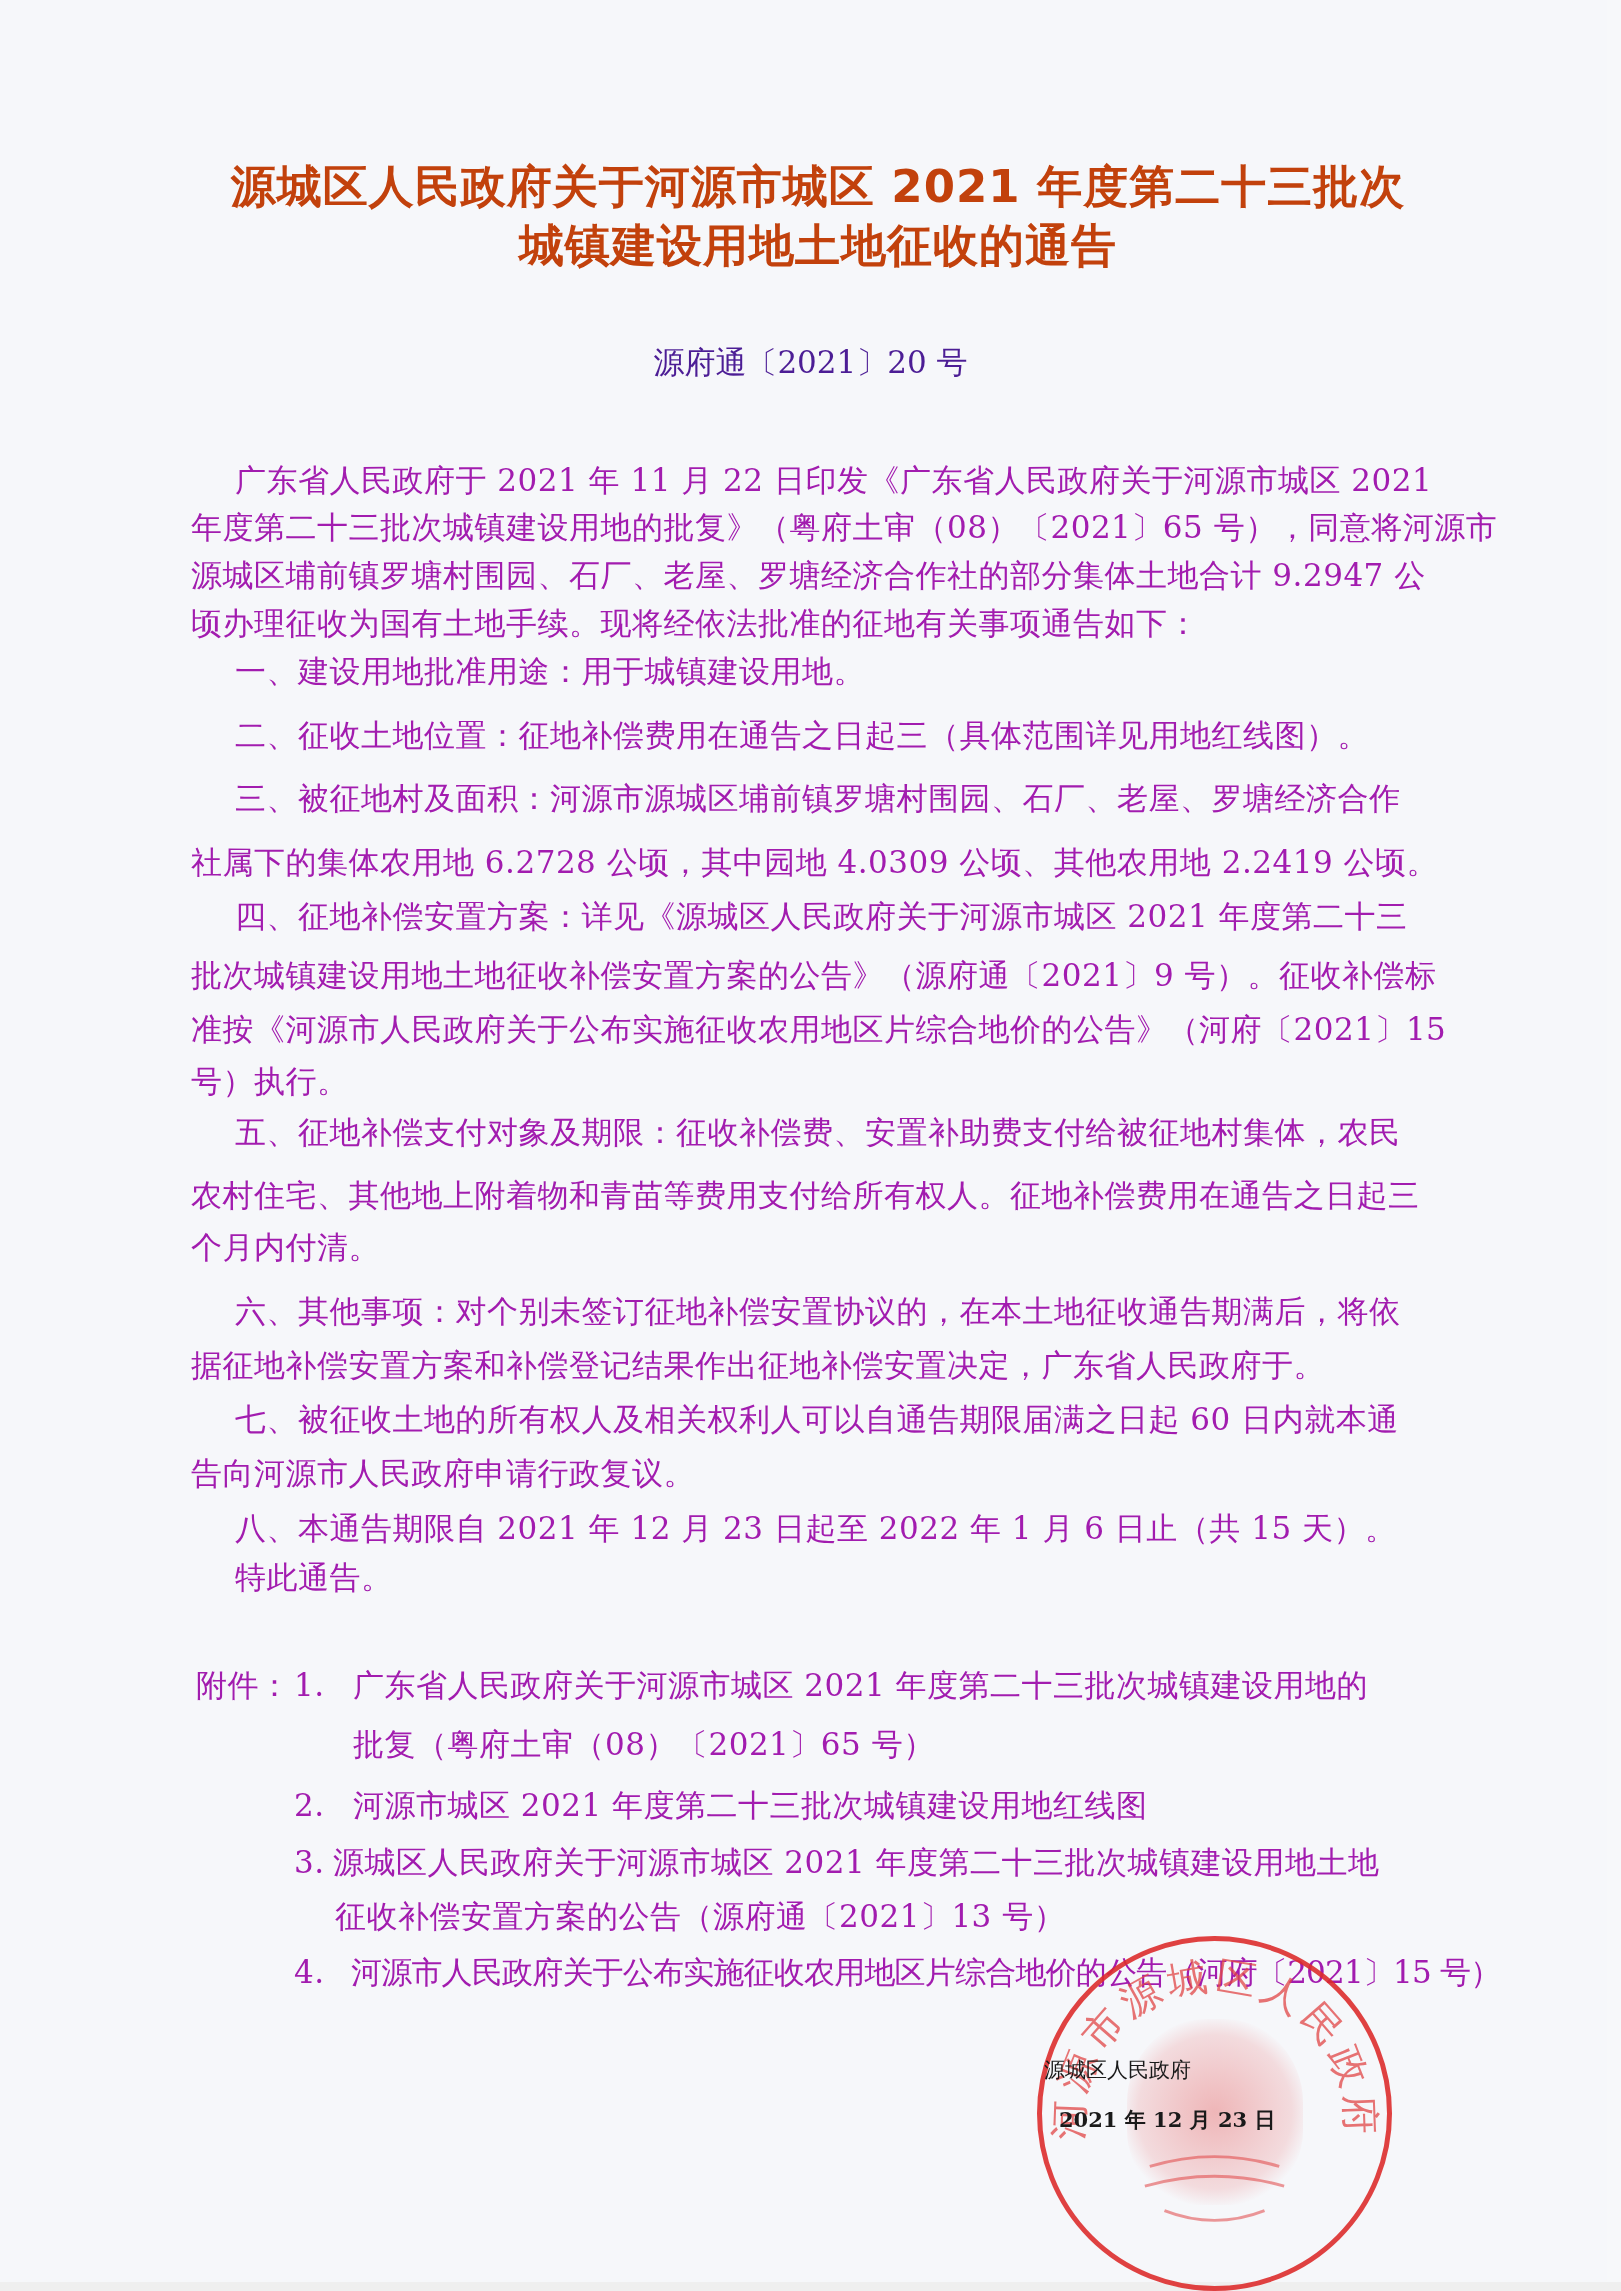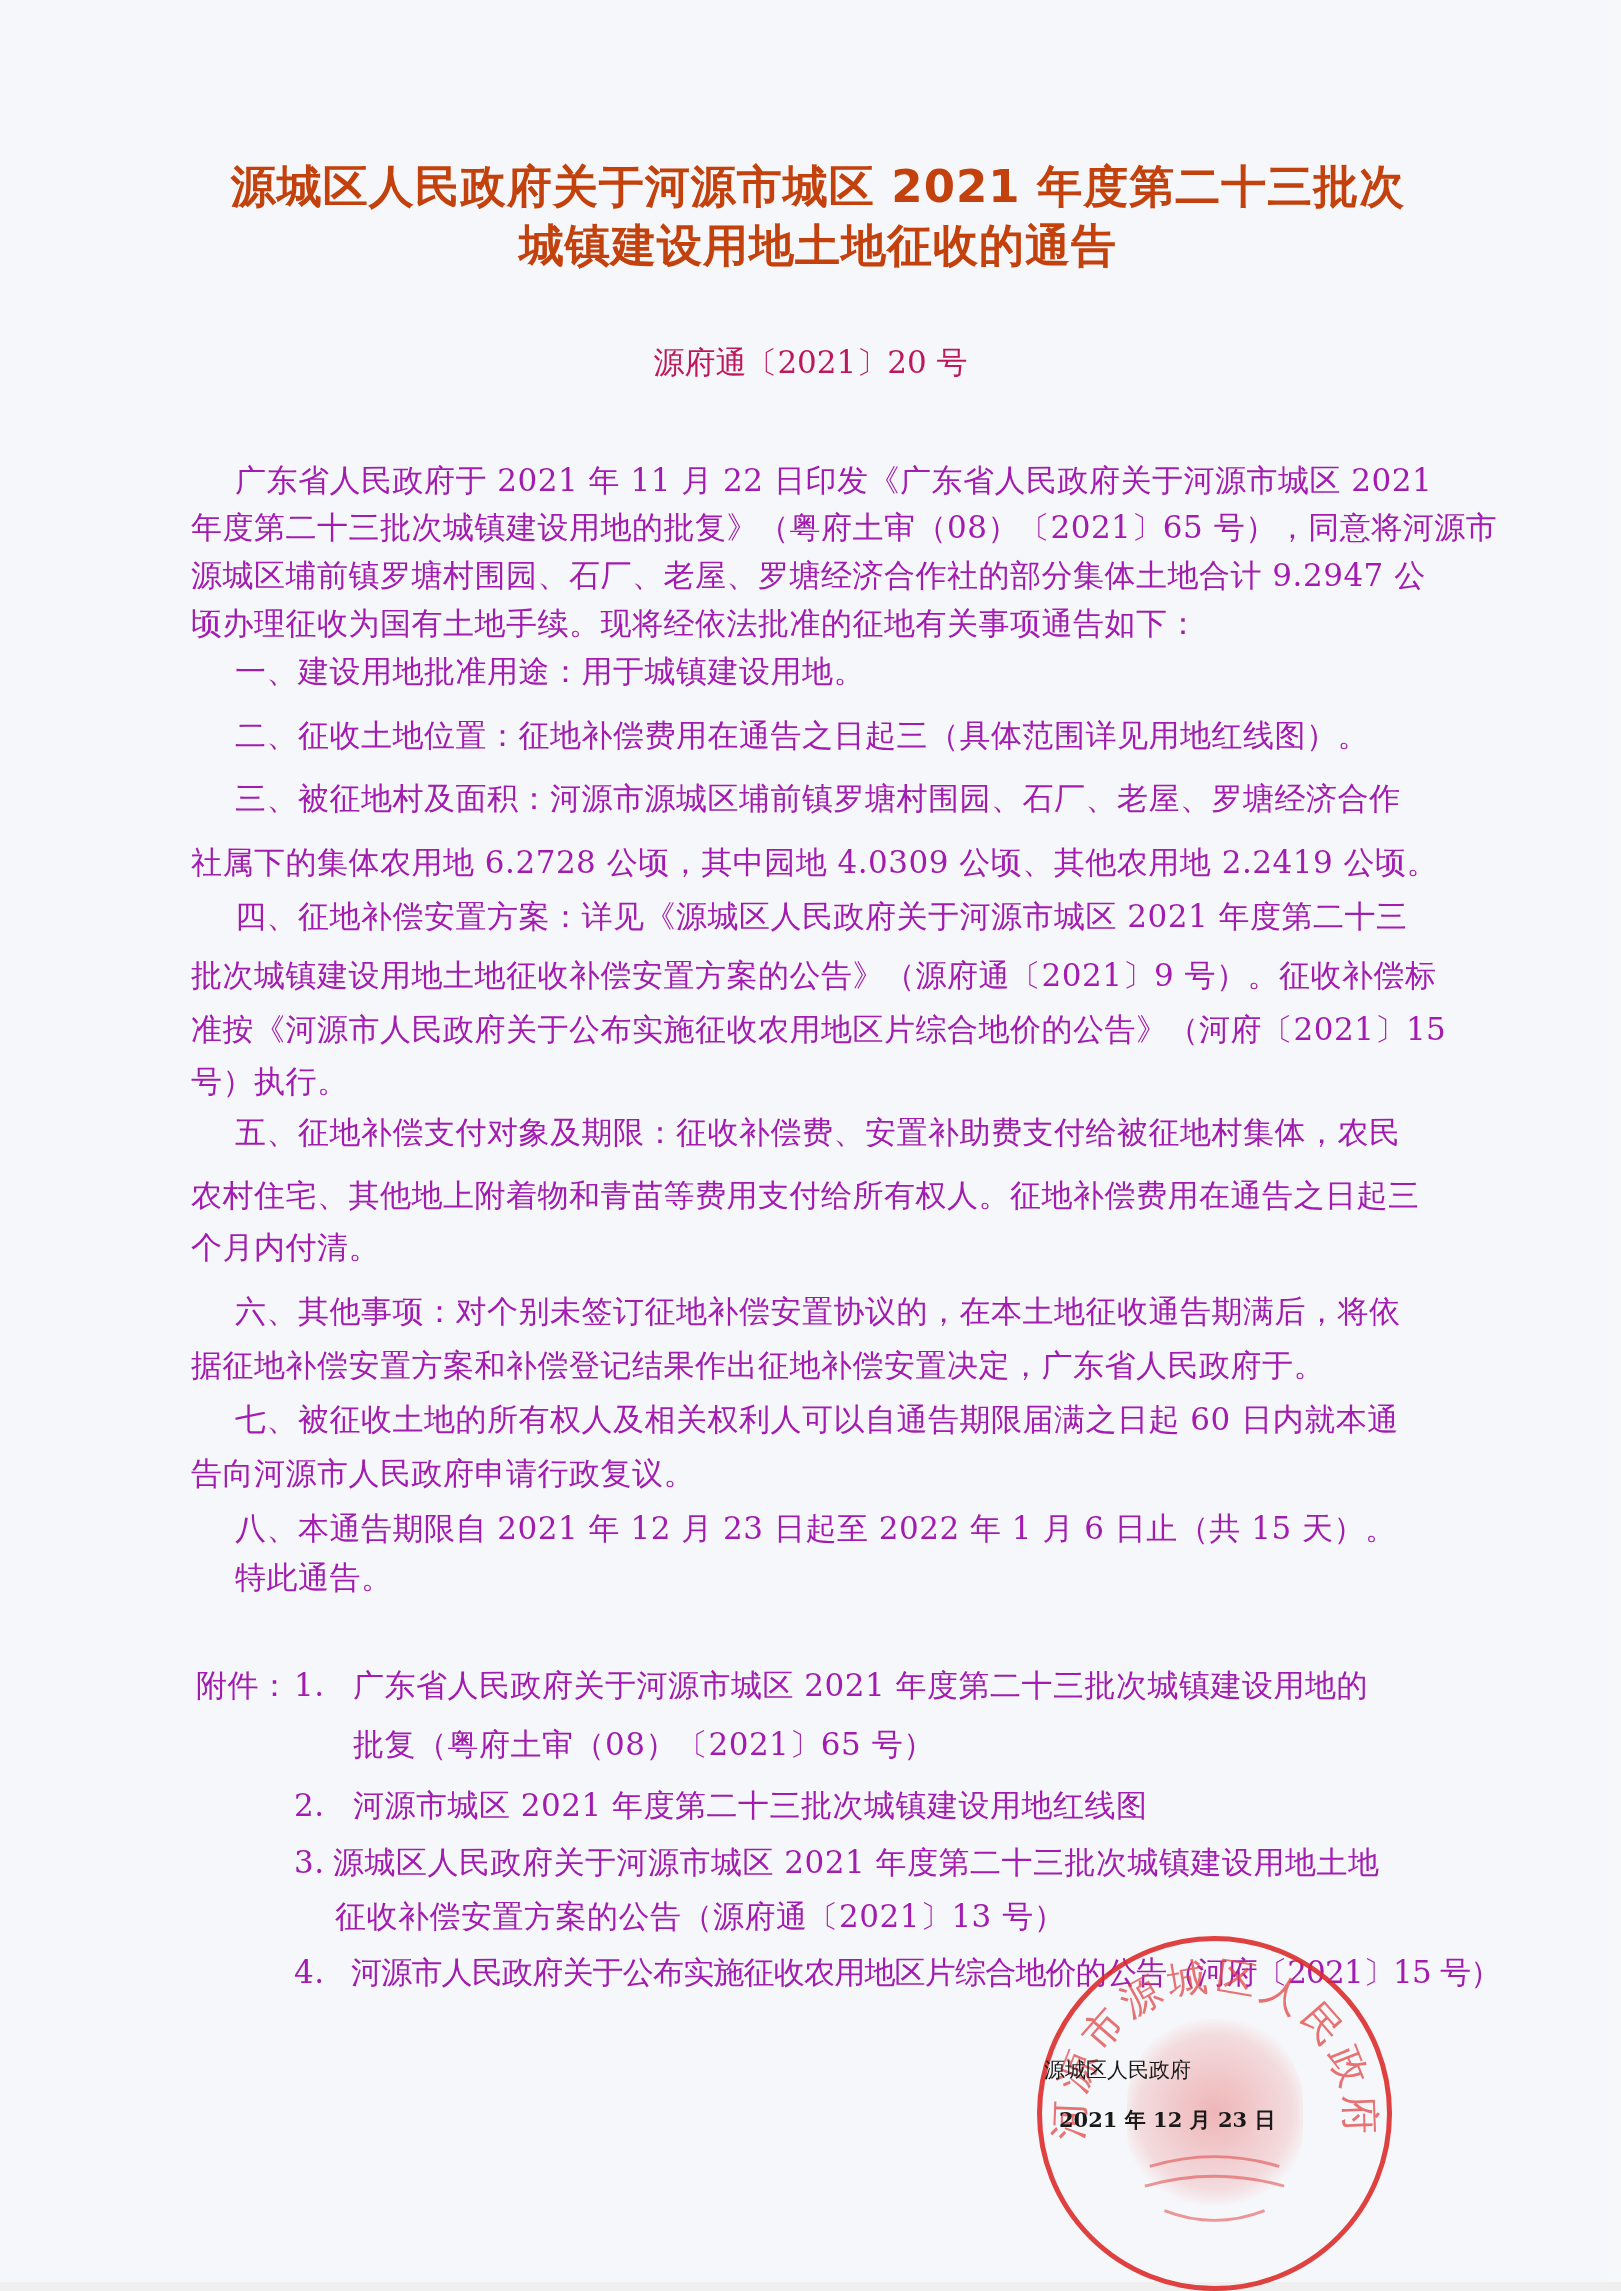--- a/index.html
+++ b/index.html
@@ -46,21 +46,21 @@
     .title.l1 { top: 157px; }
     .title.l2 { top: 216px; }
     .doc-number {
       position: absolute;
       top: 343px;
       left: 0;
       width: 1621px;
       text-align: center;
       font-size: 31px;
       line-height: 39px;
-      color: #be185d;
+      color: #4c1d95;
     }
     .line {
       position: absolute;
       left: 191px;
       width: 1294px;
       font-size: 31px;
       line-height: 39px;
       white-space: nowrap;
       color: #a21caf;
       letter-spacing: 0.5px;

